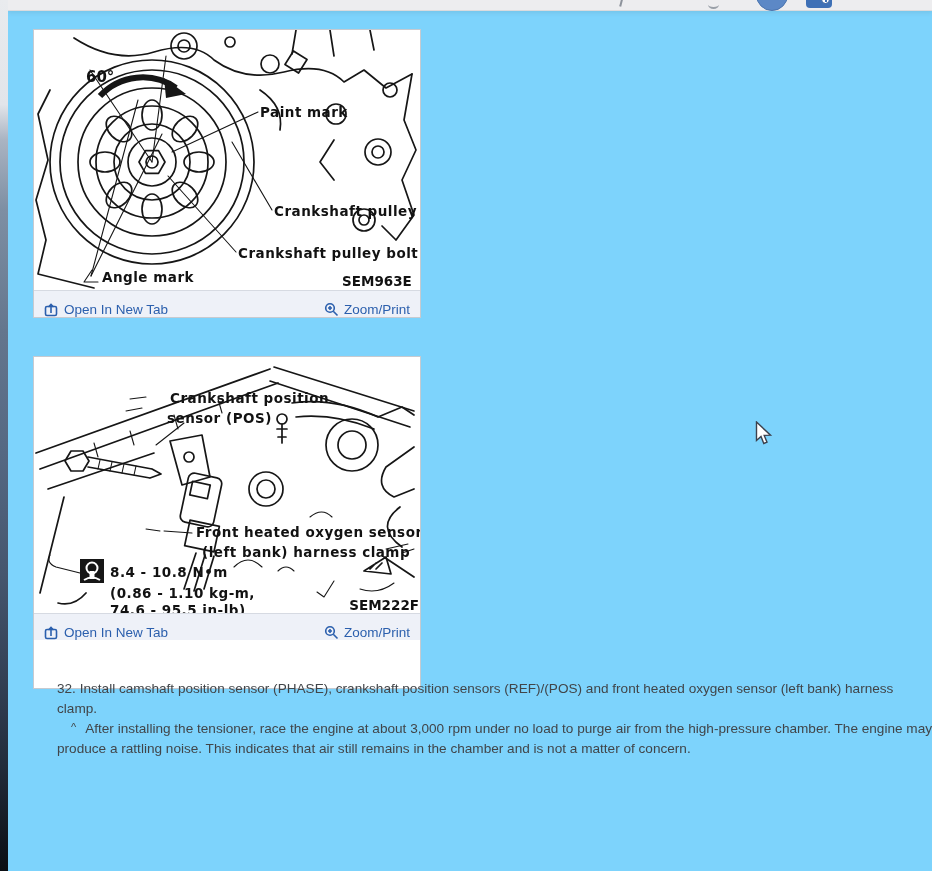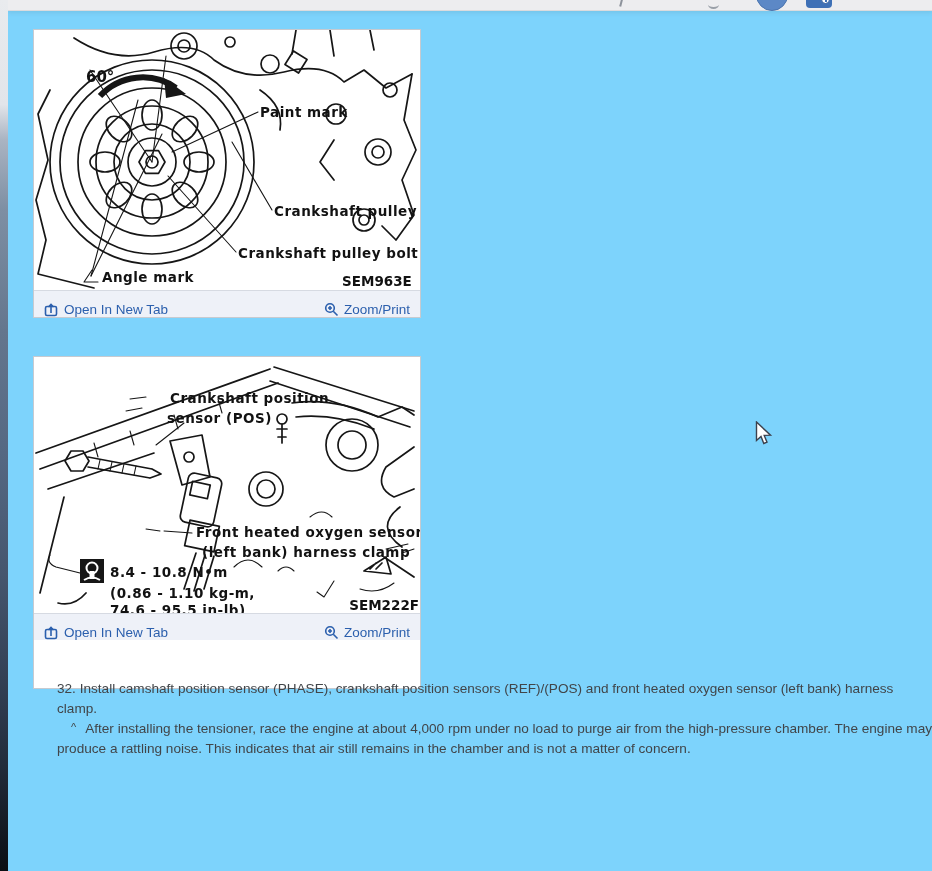--- a/index.html
+++ b/index.html
@@ -232,20 +232,20 @@
           <circle cx="6" cy="6" r="4.3"></circle>
           <path d="M9.3,9.3 L13.5,13.5 M6,4 V8 M4,6 H8"></path>
         </svg>
         <span>Zoom/Print</span>
       </a>
     </div>
   </div>
 
   <div class="instructions">
     <p class="instr"><span>32. Install camshaft position sensor (PHASE), crankshaft position sensors (REF)/(POS) and front heated oxygen sensor (left bank) harness clamp.</span></p>
-    <p class="instr note"><span class="note-marker">^</span><span>After installing the tensioner, race the engine at about 4,000 rpm under no load to purge air from the high-pressure chamber. The engine may produce a rattling noise. This indicates that air still remains in the chamber and is not a matter of concern.</span></p>
+    <p class="instr note"><span class="note-marker">^</span><span>After installing the tensioner, race the engine at about 3,000 rpm under no load to purge air from the high-pressure chamber. The engine may produce a rattling noise. This indicates that air still remains in the chamber and is not a matter of concern.</span></p>
   </div>
 
 </div>
 
 <svg class="cursor" width="18" height="26" viewBox="0 0 18 26">
   <path d="M1.5,1 L1.5,19.5 L6,15.5 L8.8,22.5 L12,21.2 L9.2,14.4 L15.5,14.2 Z" fill="#ffffff" stroke="#3c414d" stroke-width="1.4"></path>
 </svg>
 
 </body></html>

